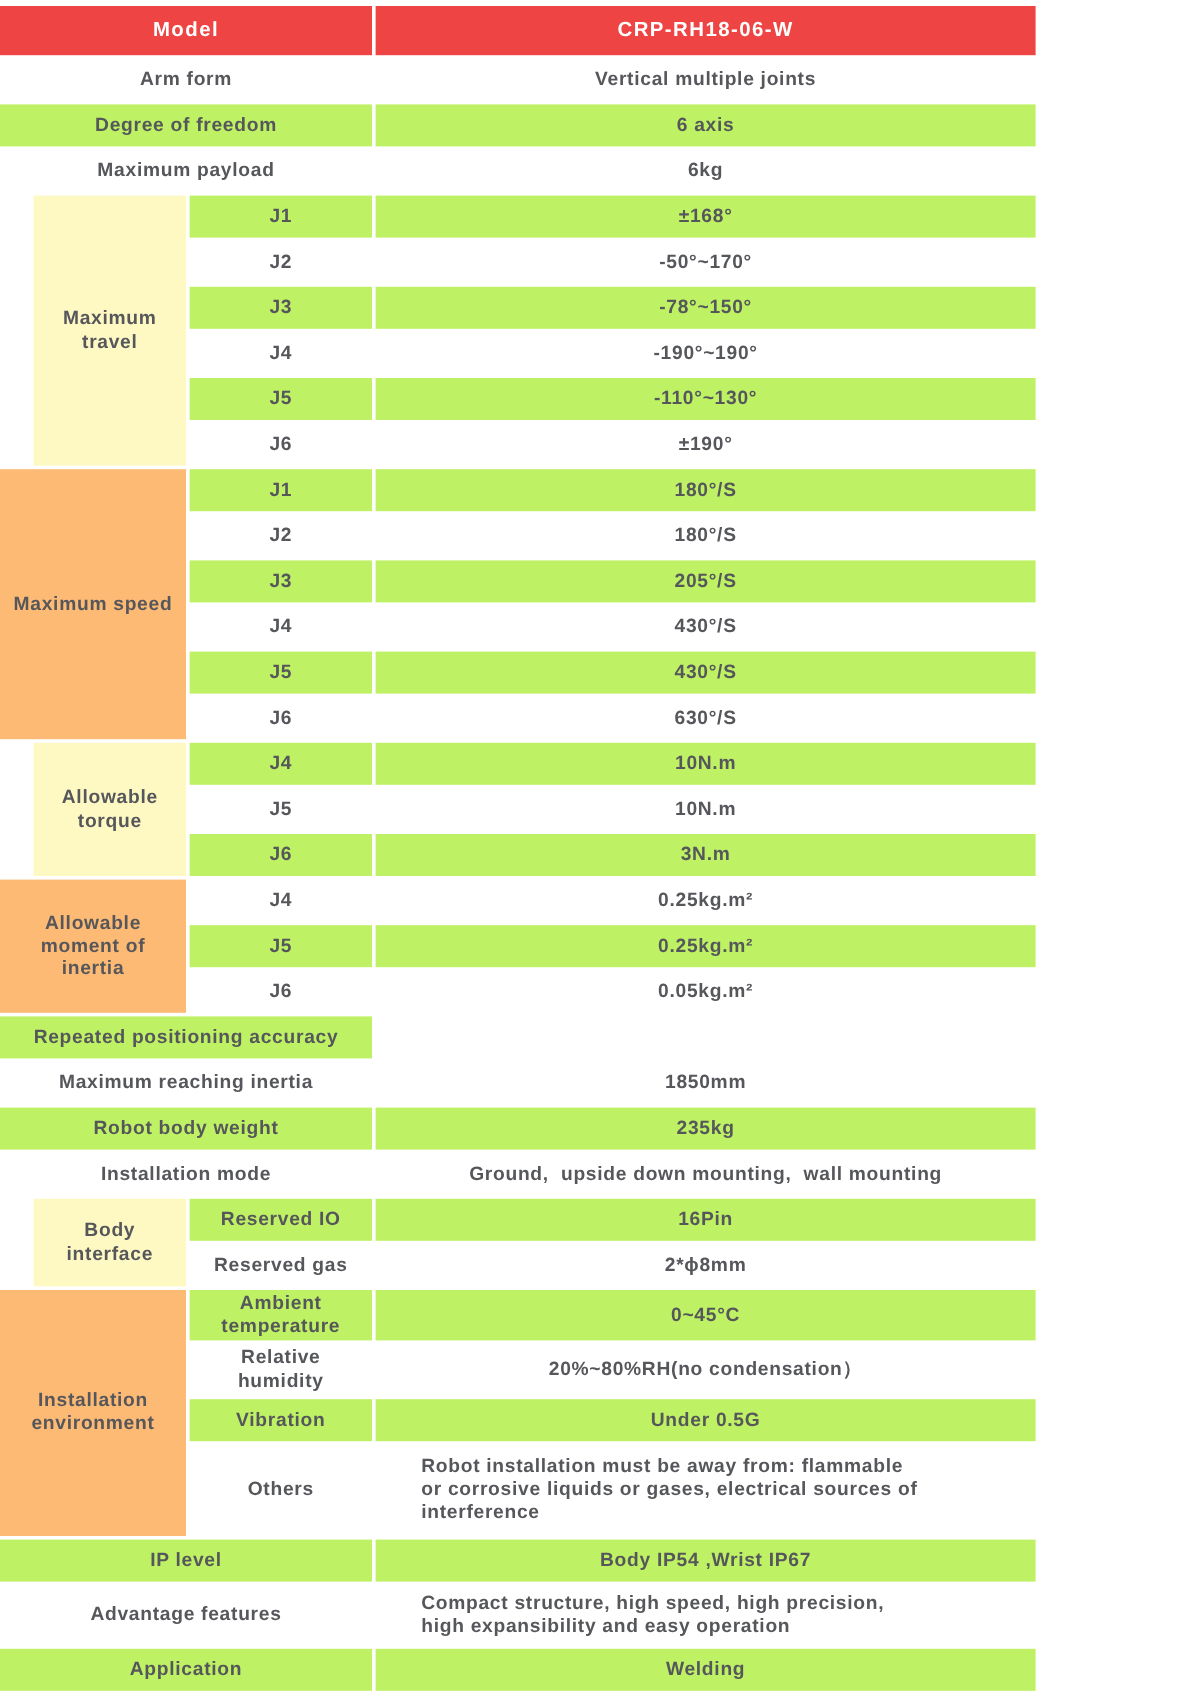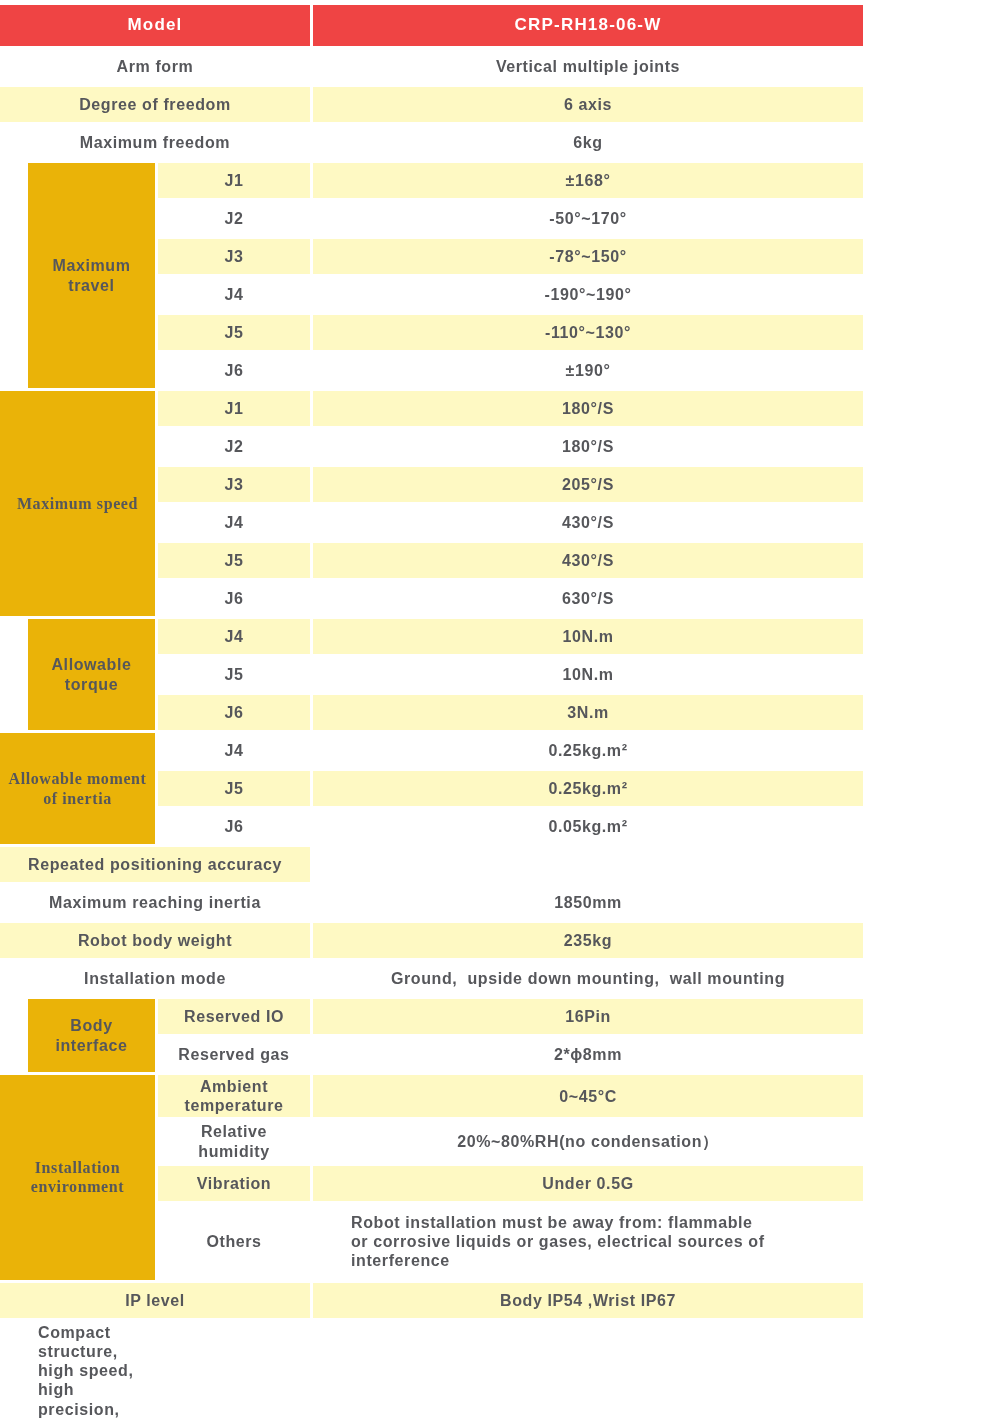--- a/index.html
+++ b/index.html
@@ -14,23 +14,23 @@
     color:#56575b;
     font-weight:bold;
   }
   .cell{
     display:flex;align-items:center;justify-content:center;
     text-align:center;font-size:16px;letter-spacing:0.6px;line-height:1.2;
     padding:2px 6px;box-sizing:border-box;background:#ffffff;
   }
   .span2{grid-column:1 / span 2;}
   .hdr{background:#ef4444;color:#ffffff;min-height:41px;letter-spacing:1.2px;font-size:17px;}
-  .stripe{background:#fef9c3;}
-  .grp-dark{background:#eab308;margin-left:28px;}
-  .grp-light{background:#eab308;font-family:Liberation Serif, serif;}
+  .stripe{background:#bef264;}
+  .grp-dark{background:#fef9c3;margin-left:28px;}
+  .grp-light{background:#fdba74;}
   .rspan2{grid-row:span 2;}
   .rspan3{grid-row:span 3;}
   .rspan4{grid-row:span 4;}
   .rspan6{grid-row:span 6;}
   .left{justify-content:flex-start;text-align:left;padding-left:38px;white-space:pre-line;}
   .h-oth{min-height:76px;}
   .h-adv{min-height:50px;}
 </style>
 </head>
 <body>
@@ -39,21 +39,21 @@
 
   <div class="cell hdr span2">Model</div>
   <div class="cell hdr">CRP-RH18-06-W</div>
 
   <div class="cell span2">Arm form</div>
   <div class="cell">Vertical multiple joints</div>
 
   <div class="cell span2 stripe">Degree of freedom</div>
   <div class="cell stripe">6 axis</div>
 
-  <div class="cell span2">Maximum freedom</div>
+  <div class="cell span2">Maximum payload</div>
   <div class="cell">6kg</div>
 
   <div class="cell grp-dark rspan6">Maximum travel</div>
   <div class="cell stripe">J1</div>
   <div class="cell stripe">±168°</div>
   <div class="cell">J2</div>
   <div class="cell">-50°~170°</div>
   <div class="cell stripe">J3</div>
   <div class="cell stripe">-78°~150°</div>
   <div class="cell">J4</div>
@@ -118,20 +118,21 @@
   <div class="cell stripe">Vibration</div>
   <div class="cell stripe">Under 0.5G</div>
   <div class="cell h-oth">Others</div>
   <div class="cell h-oth left">Robot installation must be away from: flammable
 or corrosive liquids or gases, electrical sources of
 interference</div>
 
   <div class="cell span2 stripe">IP level</div>
   <div class="cell stripe">Body IP54 ,Wrist IP67</div>
 
+  <div class="cell span2 h-adv">Advantage features</div>
   <div class="cell h-adv left">Compact structure, high speed, high precision,
 high expansibility and easy operation</div>
 
   <div class="cell span2 stripe">Application</div>
   <div class="cell stripe">Welding</div>
 
   <div class="cell span2">Electric cabinet configuration</div>
   <div class="cell">G9</div>
 
 </div>

